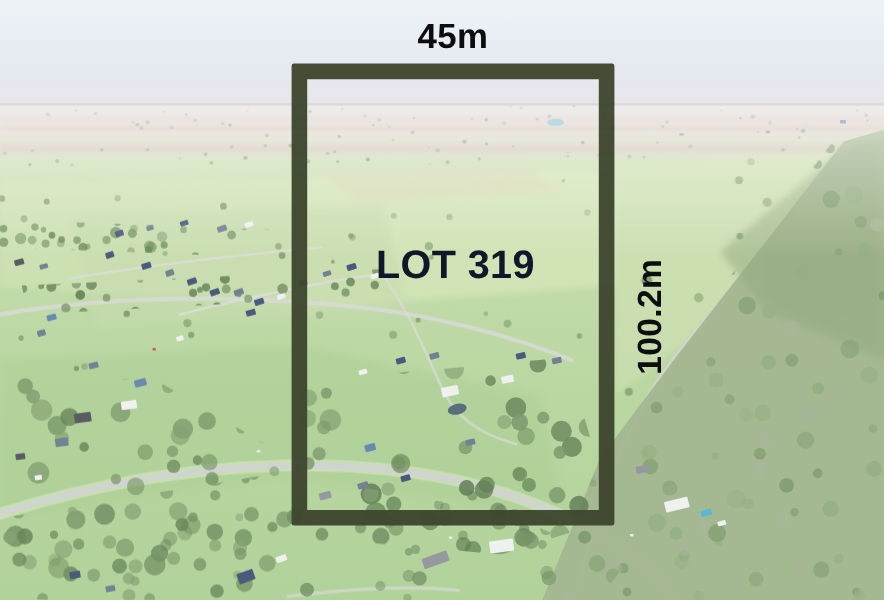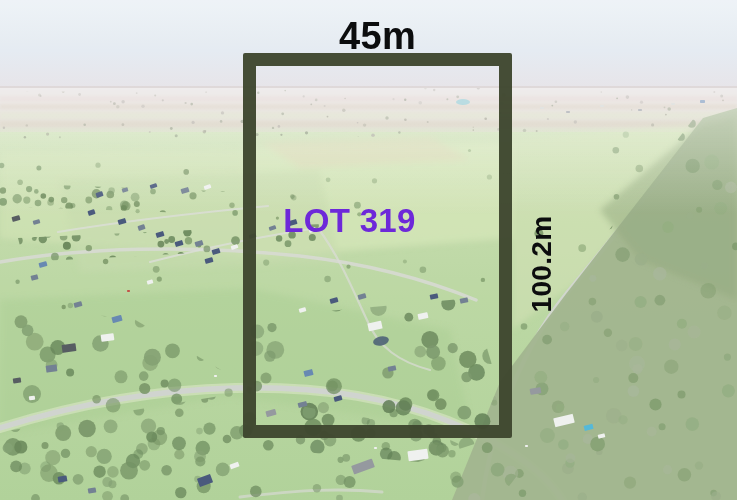--- a/index.html
+++ b/index.html
@@ -8,31 +8,32 @@
     font-family:"Liberation Sans","DejaVu Sans",sans-serif;
   }
   .stage svg{position:absolute;left:0;top:0;display:block;}
   .lot-rect{
     position:absolute;left:243px;top:53px;width:269px;height:385px;
     box-sizing:border-box;border:13px solid rgba(63,71,47,0.97);
     border-radius:2px;
   }
   .m-label{
     position:absolute;color:#0c0d0e;font-weight:800;letter-spacing:.3px;
-    font-size:38px;line-height:1;text-align:center;
+    font-size:29px;line-height:1;text-align:center;
   }
   .m-label.top{left:243px;top:17px;width:269px;}
   .m-label.right{
     left:463px;top:249px;width:160px;height:30px;font-size:28px;
     transform:rotate(-90deg);transform-origin:center;
   }
   .lot-caption{
     position:absolute;left:243px;top:199px;width:213px;text-align:center;
-    color:#6d28d9;font-weight:800;font-size:33px;line-height:43px;
+    color:#0f172a;font-weight:800;font-size:33px;line-height:43px;
     letter-spacing:.3px;
+    padding-left:30px;
   }
 </style>
 </head>
 <body>
 
 <div class="stage">
 
   <svg width="737" height="500" viewBox="0 0 737 500">
     <defs>
       <linearGradient id="skyG" x1="0" y1="0" x2="0" y2="92" gradientUnits="userSpaceOnUse">

